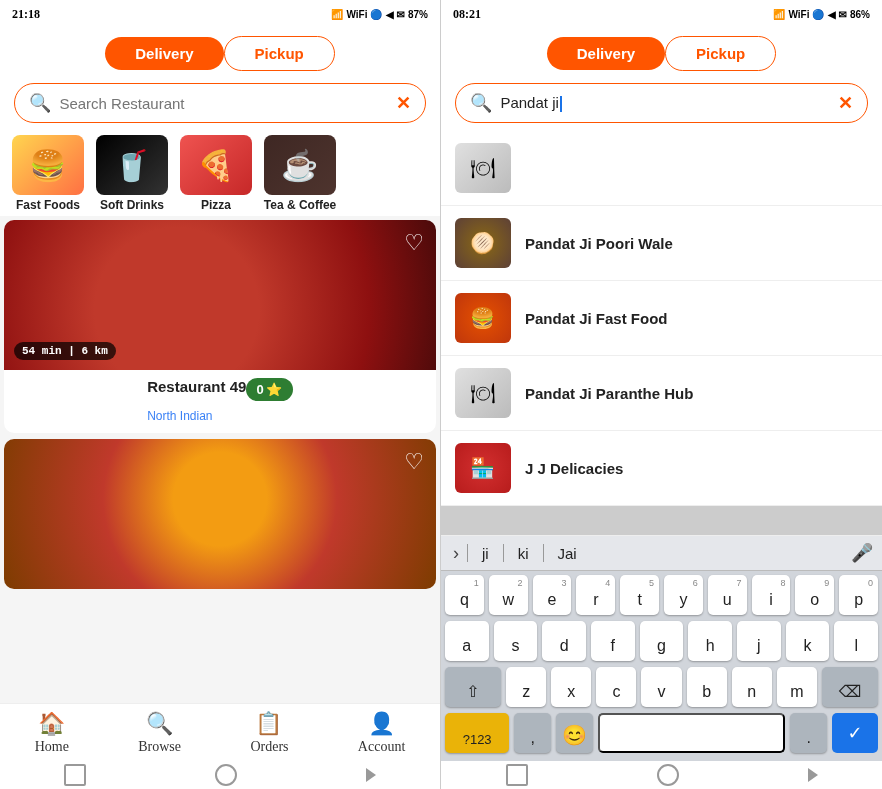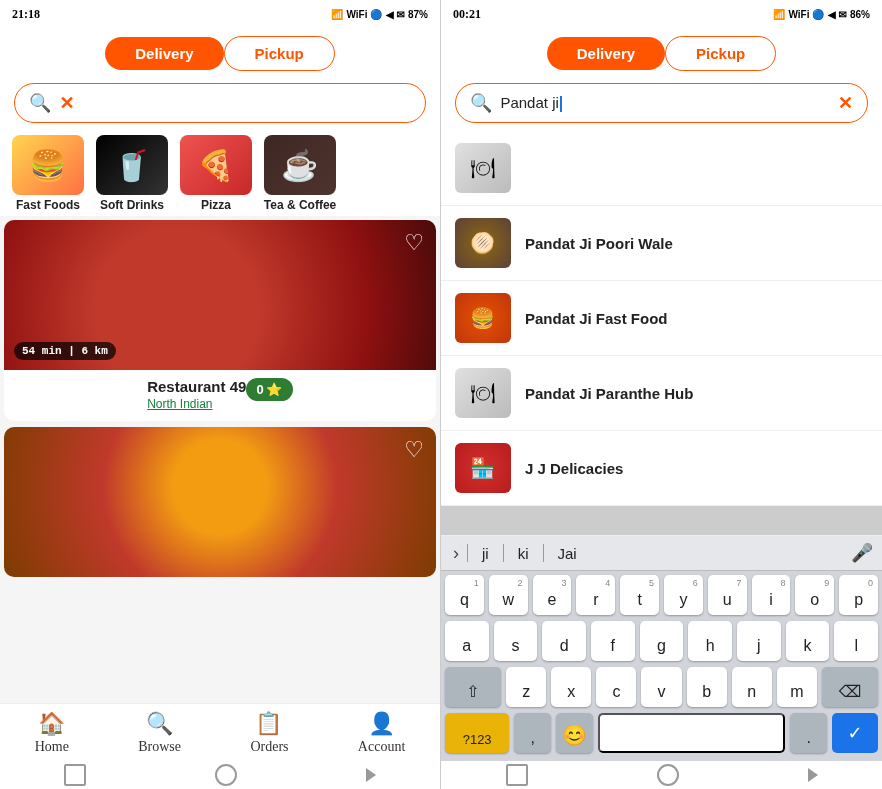--- a/index.html
+++ b/index.html
@@ -186,23 +186,22 @@
       align-items: flex-start;
       padding: 8px 10px 10px 10px;
     }
     .card-title {
       font-size: 15px;
       font-weight: 700;
       color: #222;
     }
     .card-subtitle {
       font-size: 12px;
-      color: #15803d;
-      margin-top: 2px;
-      text-decoration: underline;
+      color: #3b82f6;
+      margin-top: 14px;
     }
     .card-rating {
       background: #2E7D32;
       color: #fff;
       padding: 4px 10px;
       border-radius: 14px;
       font-size: 13px;
       font-weight: 700;
       display: flex;
       align-items: center;
@@ -468,20 +467,21 @@
       </div>
     </div>
 
     <div class="toggle-bar">
       <button class="toggle-btn active">Delivery</button>
       <button class="toggle-btn inactive">Pickup</button>
     </div>
 
     <div class="search-bar">
       <span class="search-icon">🔍</span>
+      <input class="search-input" type="text" placeholder="Search Restaurant" style="">
       <span class="search-clear">✕</span>
     </div>
 
     <div class="categories">
       <div class="category-item">
         <div class="category-img cat-fastfood">🍔</div>
         <span class="category-label">Fast Foods</span>
       </div>
       <div class="category-item">
         <div class="category-img cat-softdrinks">🥤</div>
@@ -547,21 +547,21 @@
     <div class="phone-nav-bar">
       <div class="nav-pill"></div>
       <div class="nav-circle"></div>
       <div class="nav-triangle"></div>
     </div>
   </div>
 
   <div class="phone phone-right">
 
     <div class="status-bar">
-      <span class="time">00:21</span>
+      <span class="time">08:21</span>
       <div class="status-icons">
         <span>📶</span>
         <span>WiFi</span>
         <span>🔵</span>
         <span>◀</span>
         <span>✉</span>
         <span>86%</span>
       </div>
     </div>
 

